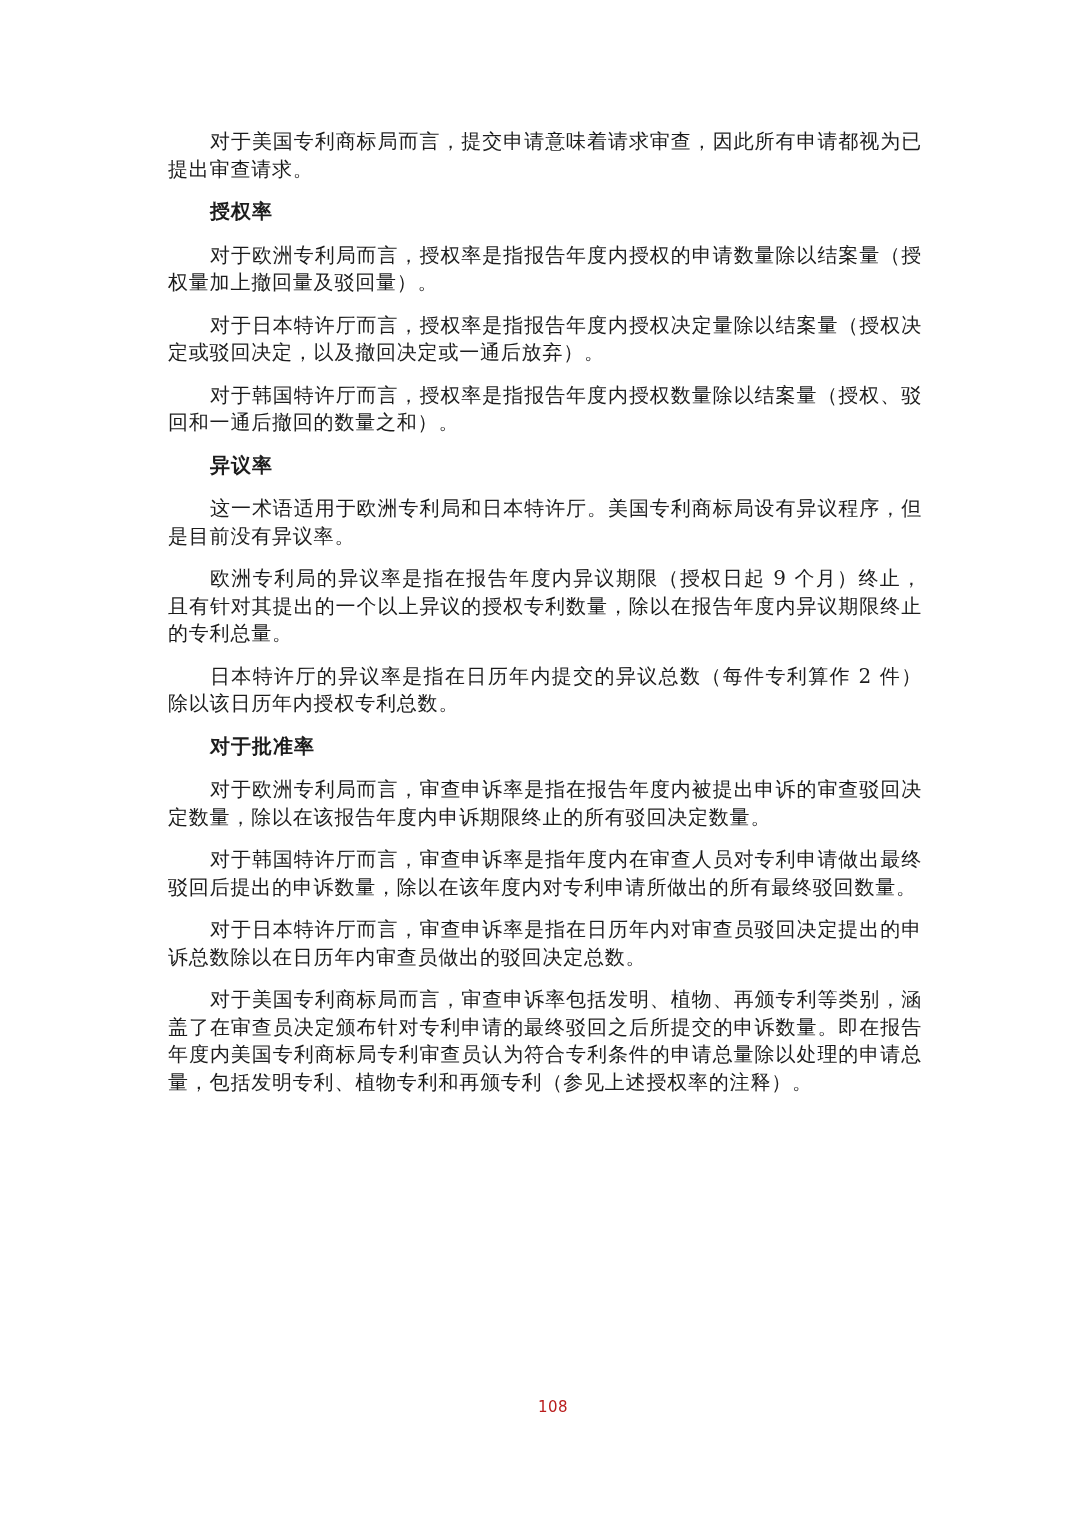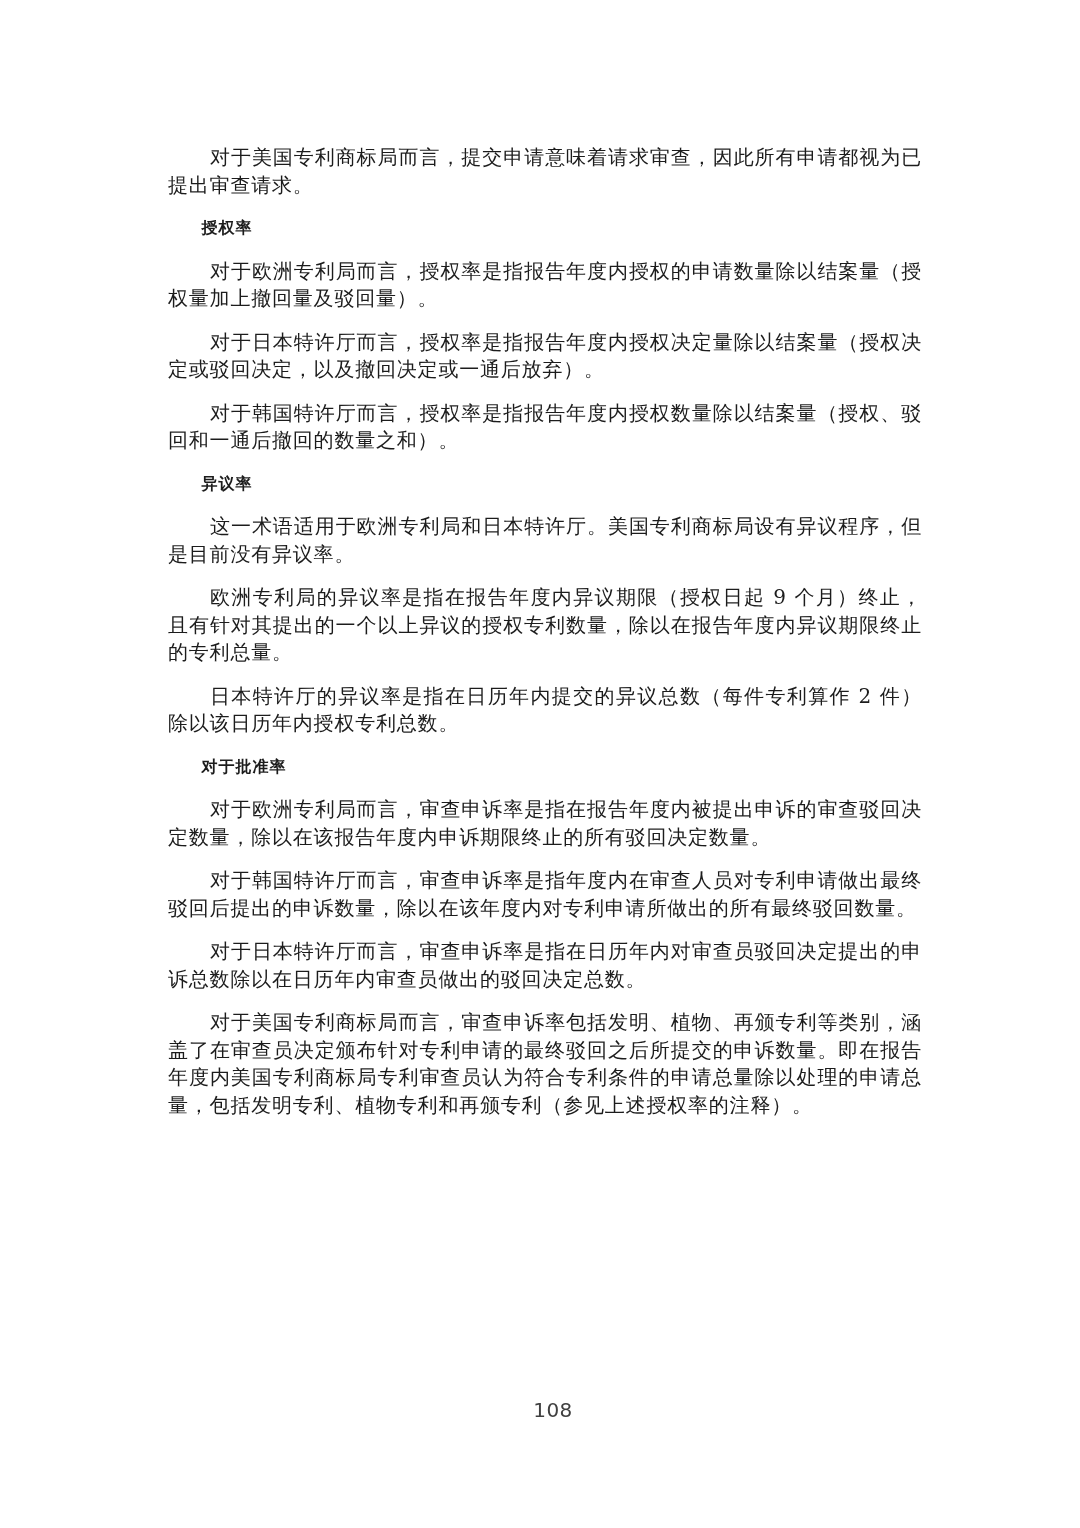--- a/index.html
+++ b/index.html
@@ -18,44 +18,44 @@
   }
   .doc-content {
     position: absolute;
     left: 168px;
     top: 128px;
     width: 754px;
   }
   .para {
     font-size: 20px;
     line-height: 27.5px;
-    margin: 16px 0 15px 0;
+    margin: 0 0 15px 0;
     text-align: justify;
     text-justify: inter-character;
     text-indent: 2.1em;
     letter-spacing: 0.8px;
     word-break: break-all;
   }
   .heading {
-    font-size: 16px;
+    font-size: 20px;
     line-height: 27.5px;
     font-weight: bold;
     margin: 5px 0 16px 0;
     text-indent: 2.1em;
     letter-spacing: 1px;
   }
   .page-footer {
     position: absolute;
     left: 168px;
     top: 1398px;
     width: 770px;
     text-align: center;
-    font-size: 20px;
+    font-size: 15px;
     font-family: "DejaVu Sans", "Liberation Sans", sans-serif;
-    color: #404040;
+    color: #b91c1c;
     letter-spacing: 0.5px;
   }
 </style>
 </head>
 <body>
 
 <div class="doc-page">
   <div class="doc-content">
     <p class="para">对于美国专利商标局而言，提交申请意味着请求审查，因此所有申请都视为已提出审查请求。</p>
     <h3 class="heading">授权率</h3>

